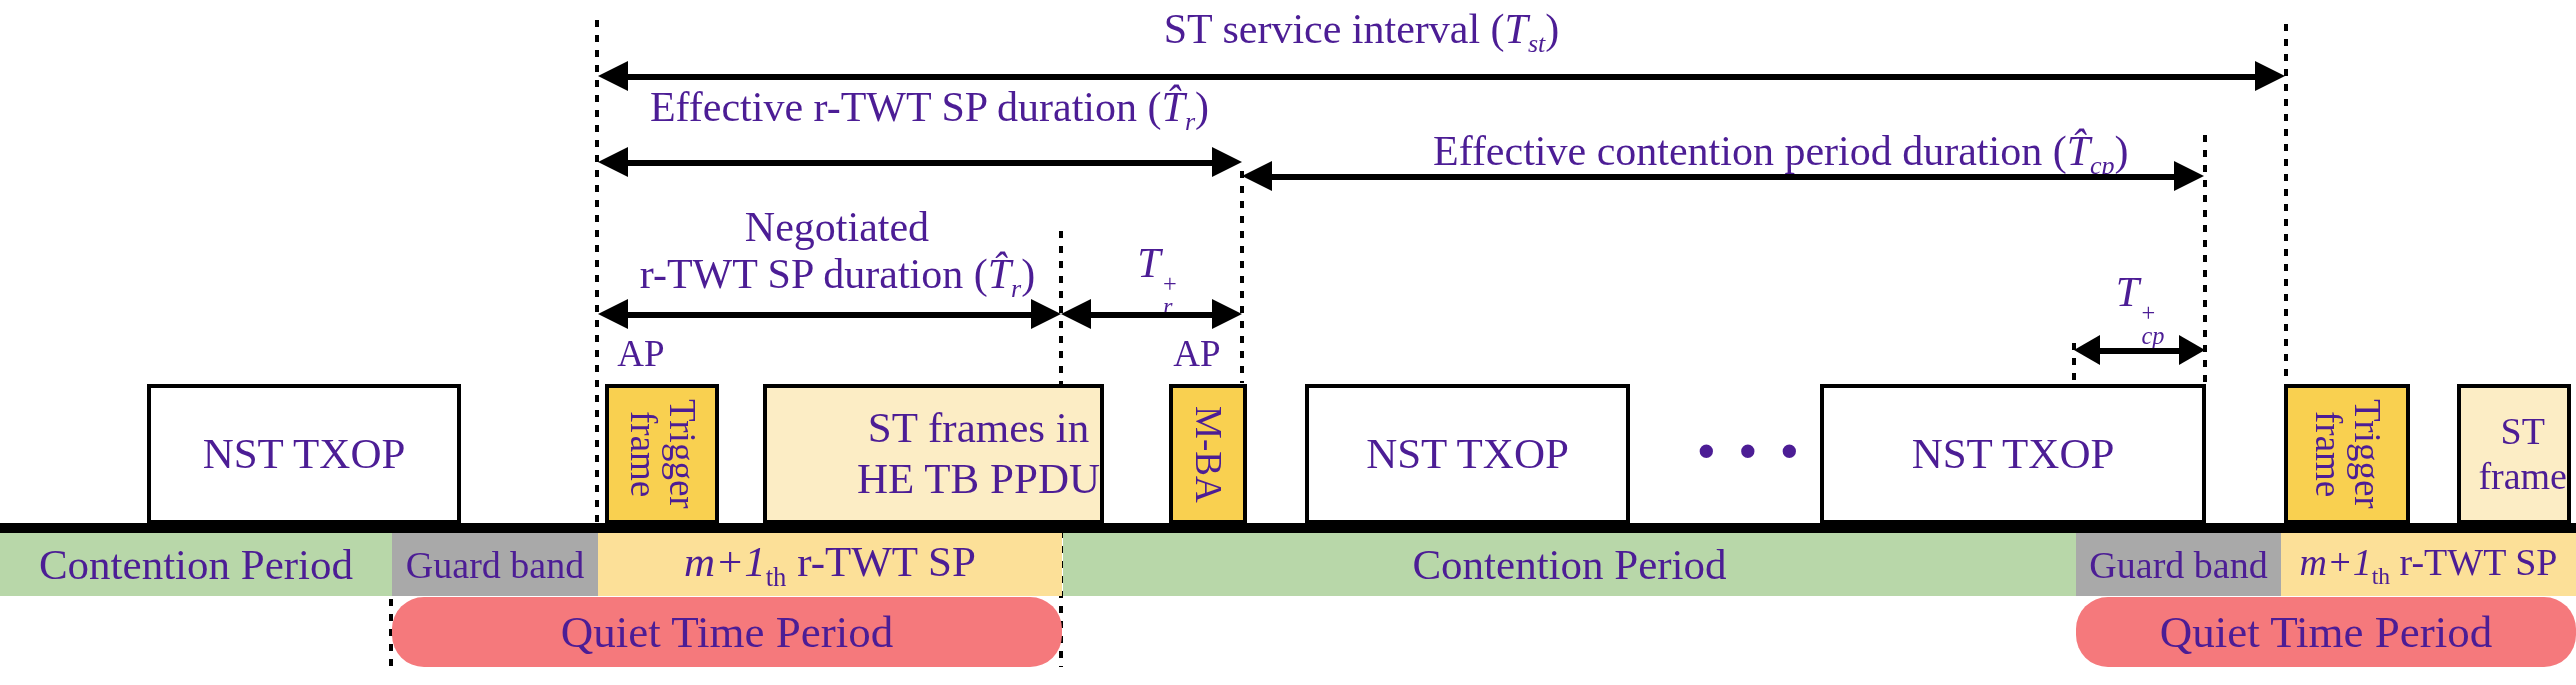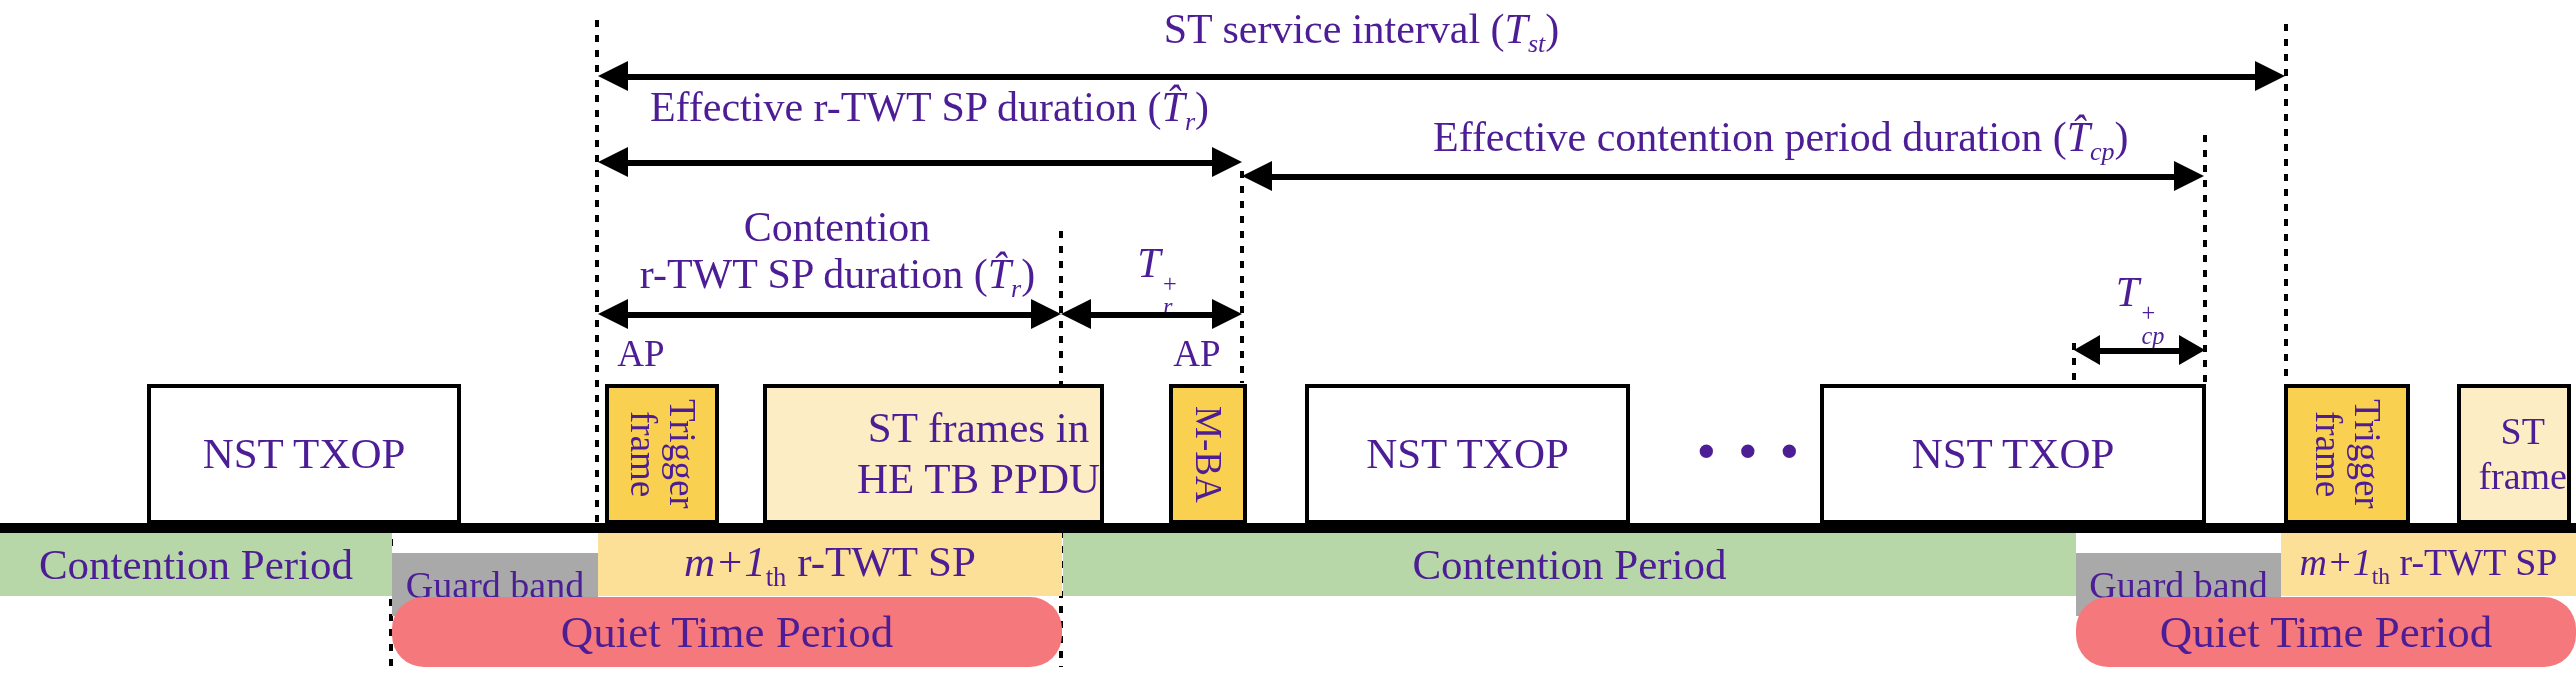--- a/index.html
+++ b/index.html
@@ -35,21 +35,21 @@
   .vtext{writing-mode:vertical-rl;text-orientation:mixed;height:128px;font-size:37px;line-height:1.05;text-align:center;}
   .dots{position:absolute;font-size:46px;letter-spacing:14.4px;font-family:"DejaVu Sans",sans-serif;}
   
   .timeline{position:absolute;left:0;top:523px;width:2576px;height:10.4px;background:#000;}
   .band{
     position:absolute;top:533px;height:63px;
     display:flex;align-items:center;justify-content:center;
     font-size:43px;white-space:nowrap;
   }
   .band.green{background:var(--green-band,#b8d7a9);}
-  .band.gray{background:var(--gray-band,#a9a9a9);font-size:38px;margin-top:20px;}
+  .band.gray{background:var(--gray-band,#a9a9a9);font-size:38px;}
   .band.yellow{background:var(--yellow-band,#fce098);}
   .quiet{
     position:absolute;top:597px;height:70px;background:var(--red-band,#f5797c);
     display:flex;align-items:center;justify-content:center;font-size:45px;white-space:nowrap;border-radius:32px;
   }
 </style>
 </head>
 <body>
 
 <div class="diagram">
@@ -69,28 +69,28 @@
     <div class="ah r"></div>
   </div>
 
   <div class="lbl" style="left:609px;top:84px;width:641px;">Effective r-TWT SP duration (<i>T̂<sub>r</sub></i>)</div>
   <div class="arrow" style="left:598px;top:147px;width:644px;">
     <div class="shaft"></div>
     <div class="ah l"></div>
     <div class="ah r"></div>
   </div>
 
-  <div class="lbl" style="left:1433px;top:114px;width:665px;">Effective contention period duration (<i>T̂<sub>cp</sub></i>)</div>
+  <div class="lbl" style="left:1433px;top:128px;width:665px;">Effective contention period duration (<i>T̂<sub>cp</sub></i>)</div>
   <div class="arrow" style="left:1242px;top:161px;width:962px;">
     <div class="shaft"></div>
     <div class="ah l"></div>
     <div class="ah r"></div>
   </div>
 
-  <div class="lbl" style="left:597px;top:204px;width:480px;">Contention</div>
+  <div class="lbl" style="left:597px;top:204px;width:480px;">Negotiated</div>
   <div class="lbl" style="left:565px;top:251px;width:545px;">r-TWT SP duration (<i>T̂<sub>r</sub></i>)</div>
   <div class="arrow" style="left:598px;top:299px;width:463px;">
     <div class="shaft"></div>
     <div class="ah l"></div>
     <div class="ah r"></div>
   </div>
 
   <div class="lbl" style="left:1085px;top:240px;width:144px;"><i>T</i><span class="stk">
         <span>+</span>
         <span><i>r</i></span>

